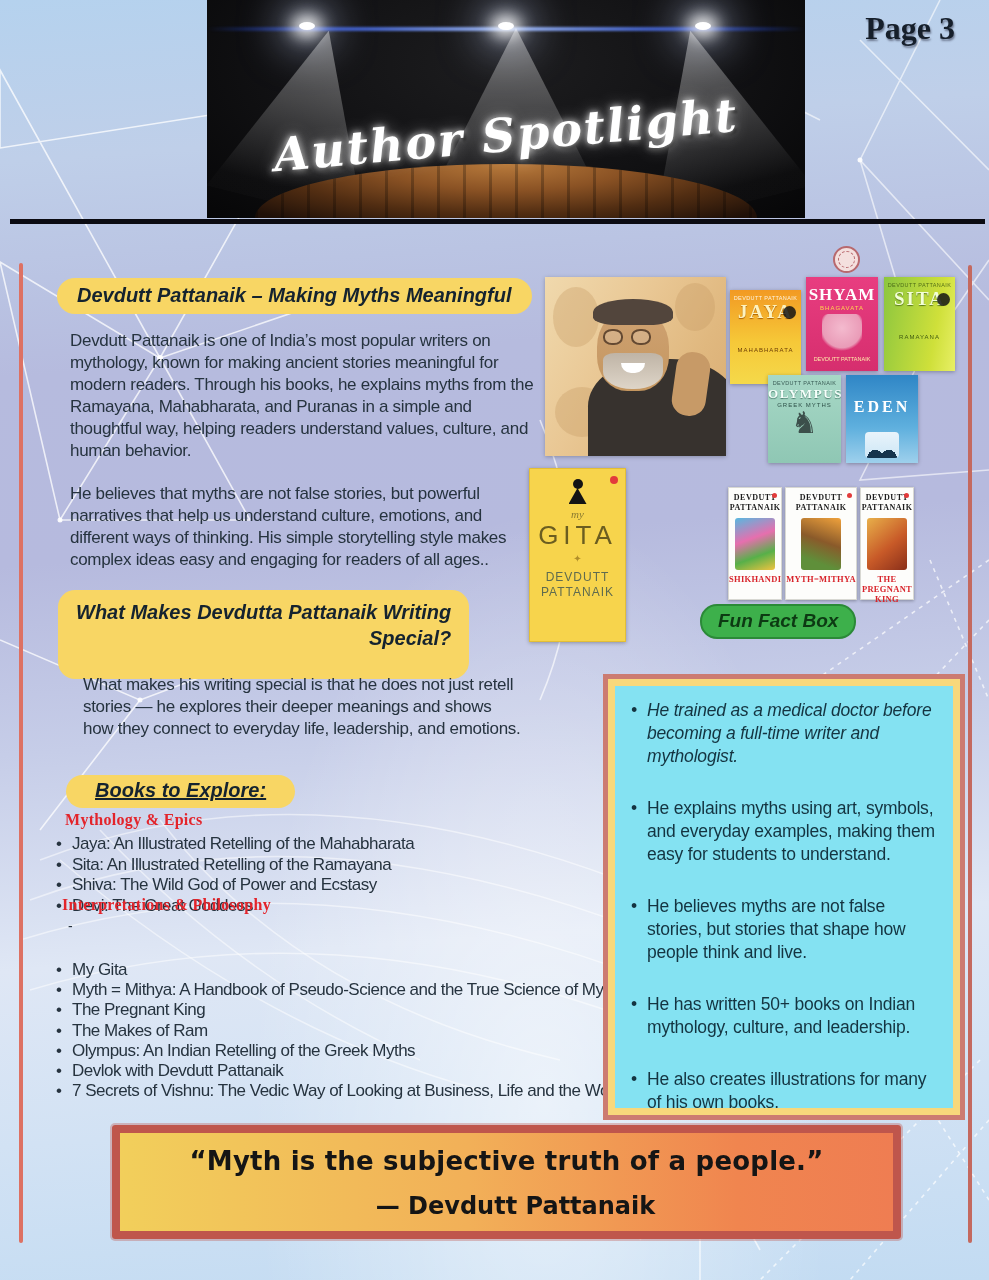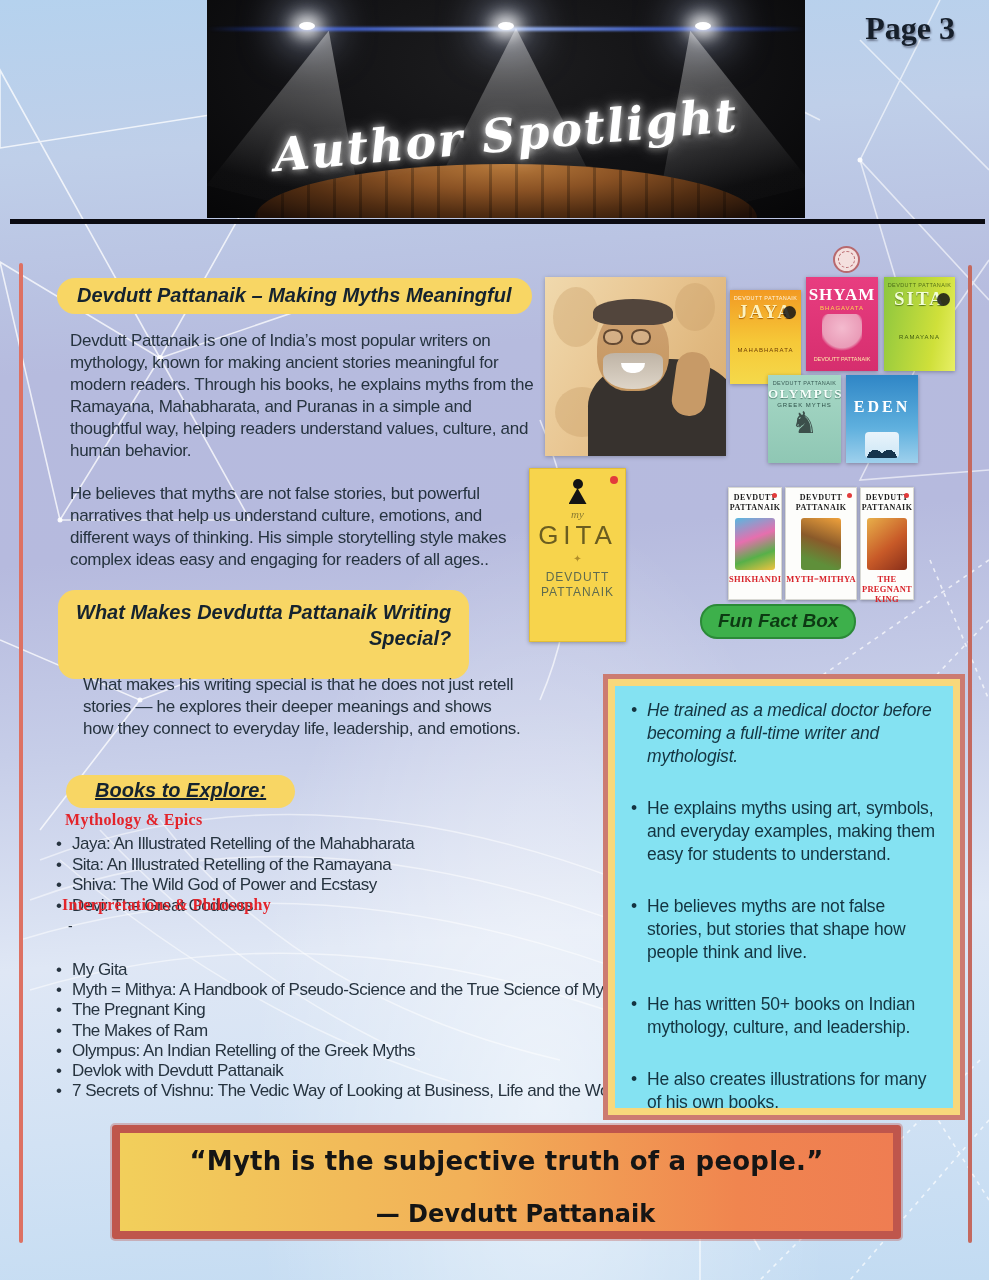--- a/index.html
+++ b/index.html
@@ -163,21 +163,21 @@
   .fact-list li::before{ content:"•"; position:absolute; left:6px; top:0; }
   .fact-list li.italic{ font-style:italic; }
 
   
   .quote-box{ position:absolute; left:112px; top:1125px; width:789px; height:114px; z-index:2;
     background:linear-gradient(90deg,#f2cf5b 0%,#f2b058 45%,#f0854f 80%,#ef7d52 100%);
     border:8px solid #bf564c; border-radius:3px; text-align:center; padding-top:13px;
     box-shadow:0 0 0 2px rgba(191,86,76,.35); }
   .quote-text{ font-family:"DejaVu Sans", sans-serif; font-weight:bold; font-size:26px; color:#151515;
     letter-spacing:.2px; transform:scaleY(1.05); }
-  .quote-attr{ font-family:"DejaVu Sans", sans-serif; font-weight:bold; font-size:24px; color:#151515; margin-top:24px;padding-left:18px; }
+  .quote-attr{ font-family:"DejaVu Sans", sans-serif; font-weight:bold; font-size:24px; color:#151515; margin-top:16px;padding-left:18px; }
 </style>
 </head>
 <body>
 
 <div class="page">
 
   <svg class="web" viewBox="0 0 989 1280" xmlns="http://www.w3.org/2000/svg">
     <g stroke="#ffffff" fill="none" stroke-width="1.6">
       <g stroke-opacity="0.75">
         <path d="M0,70 L160,358 L305,100 L0,148 Z"></path>

